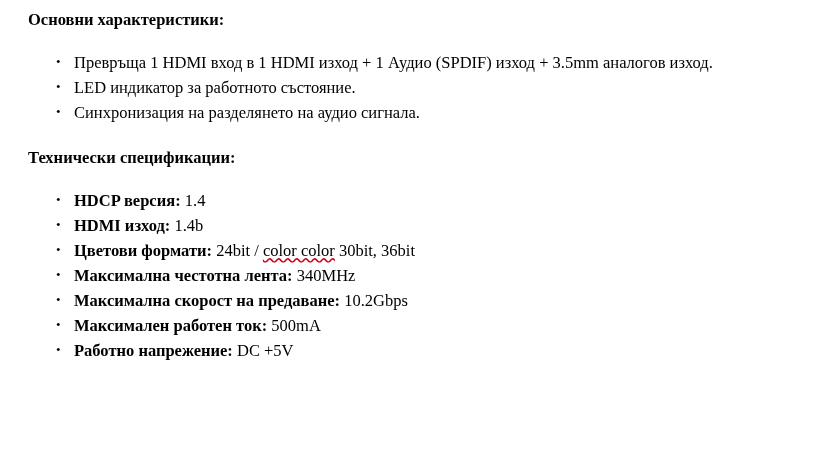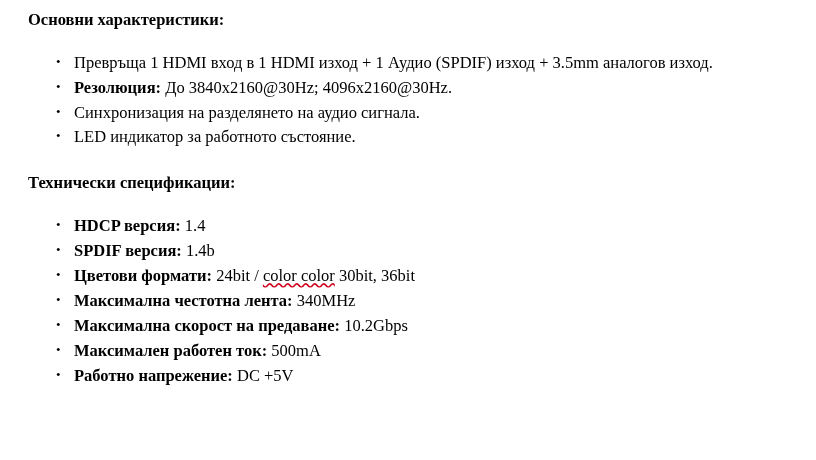--- a/index.html
+++ b/index.html
@@ -81,44 +81,40 @@
 
   <h2 class="section-heading">Основни характеристики:</h2>
 
   <div class="heading-gap"></div>
 
   <ul class="bullets">
     <li>
       <span>Превръща 1 HDMI вход в 1 HDMI изход + 1 Аудио (SPDIF) изход + 3.5mm аналогов изход.</span>
     </li>
     <li>
-      <span class="lbl">Резолюция:</span>
-      <span>До 3840x2160@30Hz; 4096x2160@30Hz.</span>
+      <span>LED индикатор за работното състояние.</span>
     </li>
     <li>
       <span>Синхронизация на разделянето на аудио сигнала.</span>
-    </li>
-    <li>
-      <span>LED индикатор за работното състояние.</span>
     </li>
   </ul>
 
   <div class="mid-gap"></div>
 
   <h2 class="section-heading">Технически спецификации:</h2>
 
   <div class="heading-gap"></div>
 
   <ul class="bullets">
     <li>
       <span class="lbl">HDCP версия:</span>
       <span>1.4</span>
     </li>
     <li>
-      <span class="lbl">SPDIF версия:</span>
+      <span class="lbl">HDMI изход:</span>
       <span>1.4b</span>
     </li>
     <li>
       <span class="lbl">Цветови формати:</span>
       <span>24bit / <span class="spell">color color</span> 30bit, 36bit</span>
     </li>
     <li>
       <span class="lbl">Максимална честотна лента:</span>
       <span>340MHz</span>
     </li>

